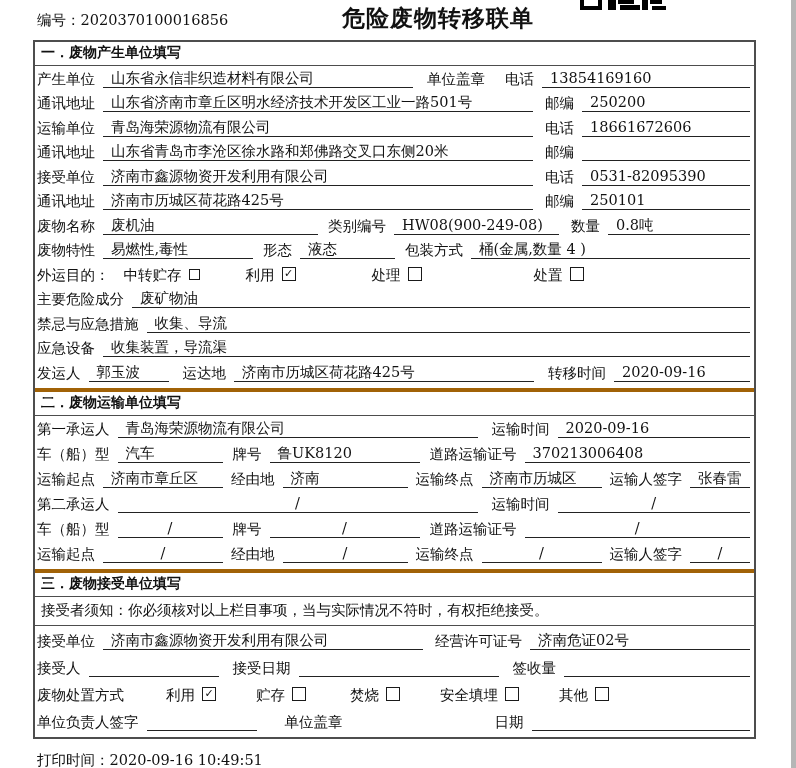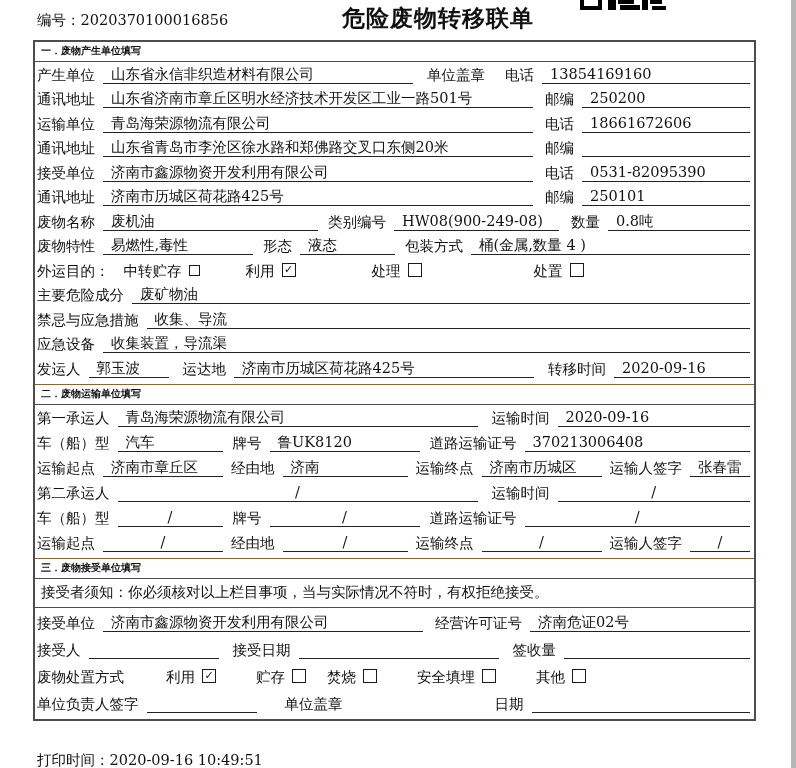--- a/index.html
+++ b/index.html
@@ -15,23 +15,23 @@
     font-size:23px;font-weight:bold;letter-spacing:1px;
     font-family:"DejaVu Sans","Liberation Sans",sans-serif;
   }
   .qr{position:absolute;left:580px;top:0;}
   .form{
     position:absolute;left:33px;top:40px;width:723px;box-sizing:border-box;
     border:2px solid #4d4d4d;background:#fff;
   }
   .sec-title{
     font-family:"DejaVu Sans","Liberation Sans",sans-serif;
-    font-weight:bold;font-size:10px;padding:2px 6px 3px;border-bottom:1px solid #4d4d4d;
-  }
-  .sec + .sec .sec-title{border-top:1px solid #a16207;}
+    font-weight:bold;font-size:14px;padding:2px 6px 3px;border-bottom:1px solid #4d4d4d;
+  }
+  .sec + .sec .sec-title{border-top:4px solid #a16207;}
   .note{font-size:14.5px;padding:4px 6px 5px;border-bottom:1px solid #4d4d4d;white-space:nowrap;}
   .rows{padding:1px 4px 2px 0;}
   .row{display:flex;align-items:flex-end;box-sizing:border-box;padding-bottom:4px;}
   .s1 .row{height:24.5px;}
   .s2 .row{height:25px;}
   .s3 .row{height:27px;}
   .lbl{white-space:nowrap;font-size:14.5px;margin:0 8px 0 2px;line-height:17px;}
   .txt{white-space:nowrap;font-size:14.5px;line-height:17px;}
   .ul{
     border-bottom:1px solid #222;font-size:14.5px;white-space:nowrap;
@@ -241,21 +241,21 @@
         <div class="row">
           <div class="lbl">废物处置方式</div>
           <div class="cbg" style="margin-left: 34px;">
             <span>利用</span>
             <span class="box">✓</span>
           </div>
           <div class="cbg" style="margin-left: 40px;">
             <span>贮存</span>
             <span class="box"></span>
           </div>
-          <div class="cbg" style="margin-left: 21px;">
+          <div class="cbg" style="margin-left: 44px;">
             <span>焚烧</span>
             <span class="box"></span>
           </div>
           <div class="cbg" style="margin-left: 40px;">
             <span>安全填埋</span>
             <span class="box"></span>
           </div>
           <div class="cbg" style="margin-left: 40px;">
             <span>其他</span>
             <span class="box"></span>

